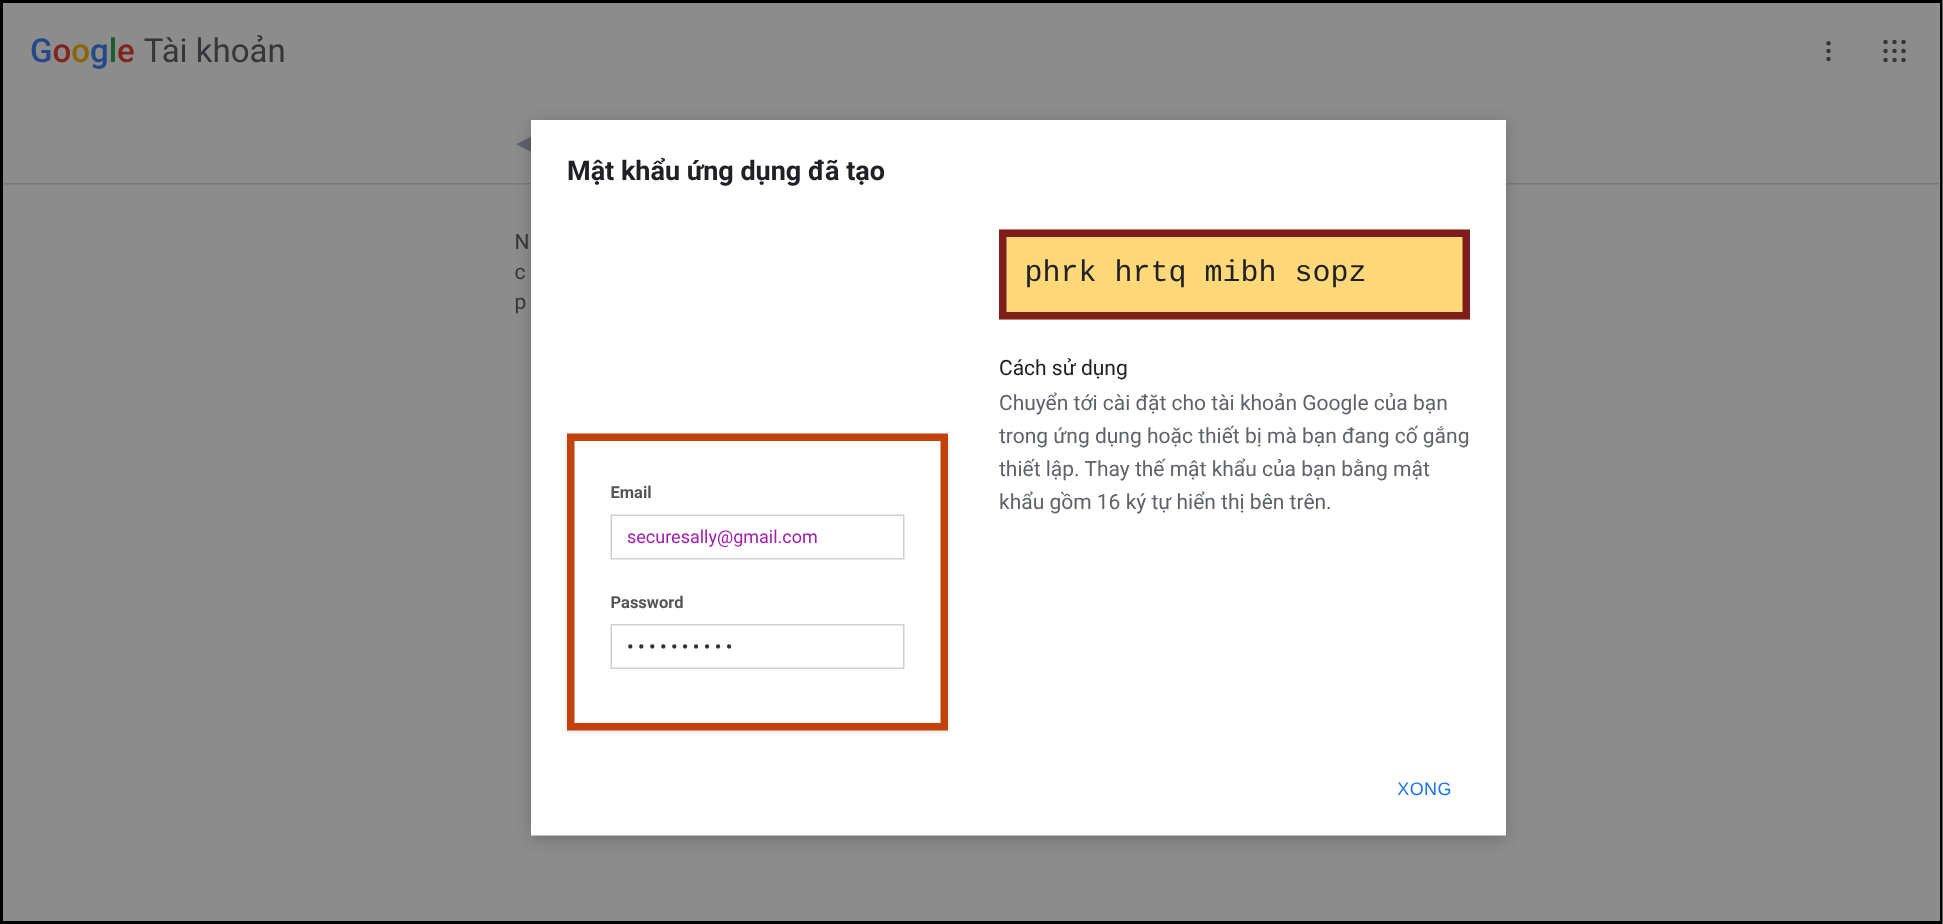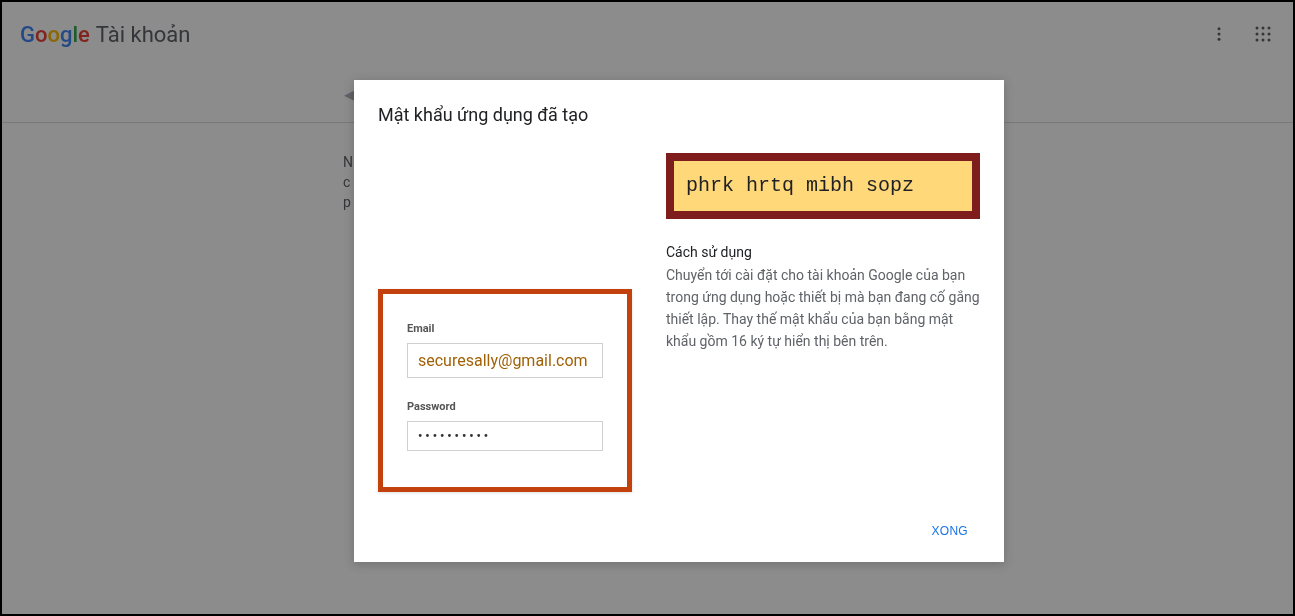--- a/index.html
+++ b/index.html
@@ -80,21 +80,21 @@
       left: 352px;
       width: 650px;
       background: #fff;
       box-shadow: 0 2px 10px rgba(0,0,0,0.2);
       z-index: 10;
       padding: 24px 24px 16px 24px;
     }
     .modal-title {
       font-size: 18px;
       color: #202124;
-      font-weight: 400;
+      font-weight: 700;
       margin-bottom: 28px;
     }
     .modal-body {
       display: flex;
       gap: 34px;
     }
     .left-col {
       width: 254px;
       flex-shrink: 0;
     }
@@ -107,43 +107,43 @@
     }
     .field-label {
       font-size: 11px;
       color: #555;
       font-weight: 700;
       margin-bottom: 8px;
     }
     .field-input {
       border: 1px solid #d0d0d0;
       padding: 7px 10px;
-      font-size: 16px;
-      color: #a16207;
+      font-size: 12px;
+      color: #a21caf;
       margin-bottom: 22px;
       background: #fff;
     }
     .field-input.pwd {
       font-size: 12px;
       letter-spacing: 3px;
       color: #333;
       font-weight: bold;
       margin-bottom: 0;
     }
     .right-col {
       flex: 1;
       color: #5f6368;
       font-size: 14px;
       line-height: 22px;
     }
     .subtitle {
       margin-bottom: 12px;
     }
     .password-box {
-      border: 8px solid #7f1d1d;
+      border: 5px solid #7f1d1d;
       background: #FFD87A;
       padding: 14px 12px;
       margin-bottom: 22px;
     }
     .password-value {
       font-family: 'Courier New', monospace;
       font-size: 20px;
       color: #202124;
       letter-spacing: 0;
     }

